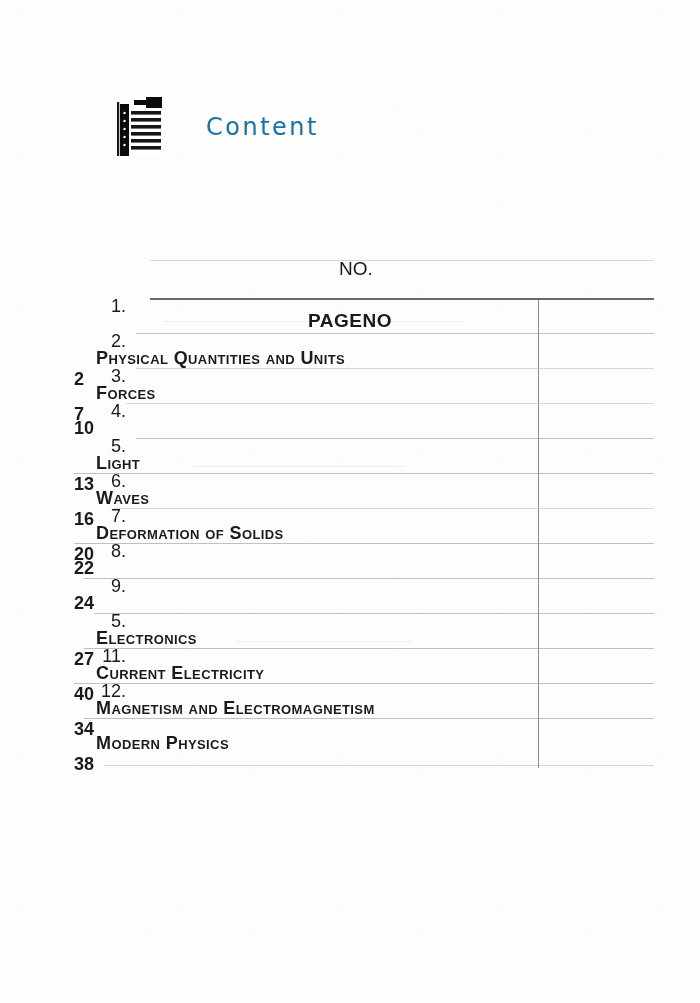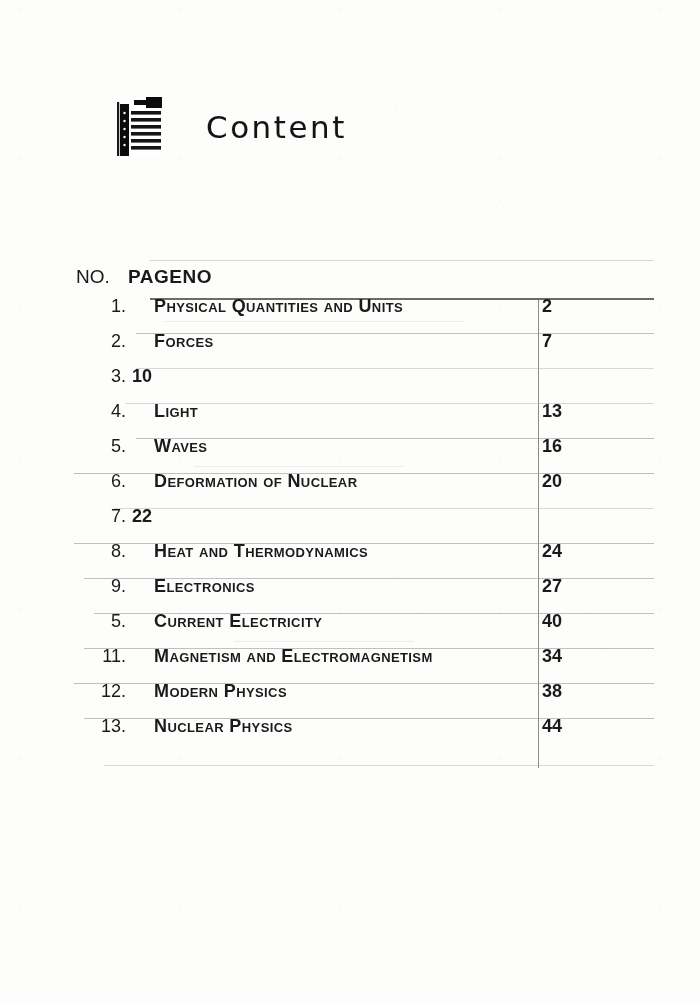--- a/index.html
+++ b/index.html
@@ -51,23 +51,23 @@
 
   .doc-icon {
     width: 52px;
     height: 62px;
     position: relative;
     flex: 0 0 auto;
     filter: contrast(1.05);
   }
 
   .title-text {
-    font-size: 31px;
+    font-size: 24px;
     letter-spacing: 2.5px;
-    color: #000000;
+    color: #0369a1;
     font-weight: 400;
     font-family: "DejaVu Sans", sans-serif;
     text-shadow:
        0.6px 0 0 rgba(255,255,255,.55),
       -0.6px 0 0 rgba(120,120,120,.20),
        0 0.6px 0 rgba(255,255,255,.45);
     opacity: .92;
   }
 
   
@@ -76,20 +76,21 @@
     left: 74px;
     top: 258px;
     width: 580px;
   }
 
   .toc-row {
     display: flex;
     align-items: baseline;
     height: 35px;
     position: relative;
+    flex-direction: column;
   }
 
   .col-no {
     width: 52px;
     flex: 0 0 52px;
     text-align: right;
     padding-right: 6px;
     font-size: 18px;
     font-weight: 400;
   }
@@ -256,30 +257,29 @@
       <div class="col-unit">Light</div>
       <div class="col-page">13</div>
     </div>
     <div class="toc-row">
       <div class="col-no">5.</div>
       <div class="col-unit">Waves</div>
       <div class="col-page">16</div>
     </div>
     <div class="toc-row">
       <div class="col-no">6.</div>
-      <div class="col-unit">Deformation of Nuclear</div>
+      <div class="col-unit">Deformation of Solids</div>
       <div class="col-page">20</div>
     </div>
     <div class="toc-row">
       <div class="col-no">7.</div>
       <div class="col-page">22</div>
     </div>
     <div class="toc-row">
       <div class="col-no">8.</div>
-      <div class="col-unit">Heat and Thermodynamics</div>
       <div class="col-page">24</div>
     </div>
     <div class="toc-row">
       <div class="col-no">9.</div>
       <div class="col-unit">Electronics</div>
       <div class="col-page">27</div>
     </div>
     <div class="toc-row">
       <div class="col-no">5.</div>
       <div class="col-unit">Current Electricity</div>
@@ -288,20 +288,15 @@
     <div class="toc-row">
       <div class="col-no">11.</div>
       <div class="col-unit">Magnetism and Electromagnetism</div>
       <div class="col-page">34</div>
     </div>
     <div class="toc-row">
       <div class="col-no">12.</div>
       <div class="col-unit">Modern Physics</div>
       <div class="col-page">38</div>
     </div>
-    <div class="toc-row">
-      <div class="col-no">13.</div>
-      <div class="col-unit">Nuclear Physics</div>
-      <div class="col-page">44</div>
-    </div>
 
   </div>
 </div>
 
 </body></html>

